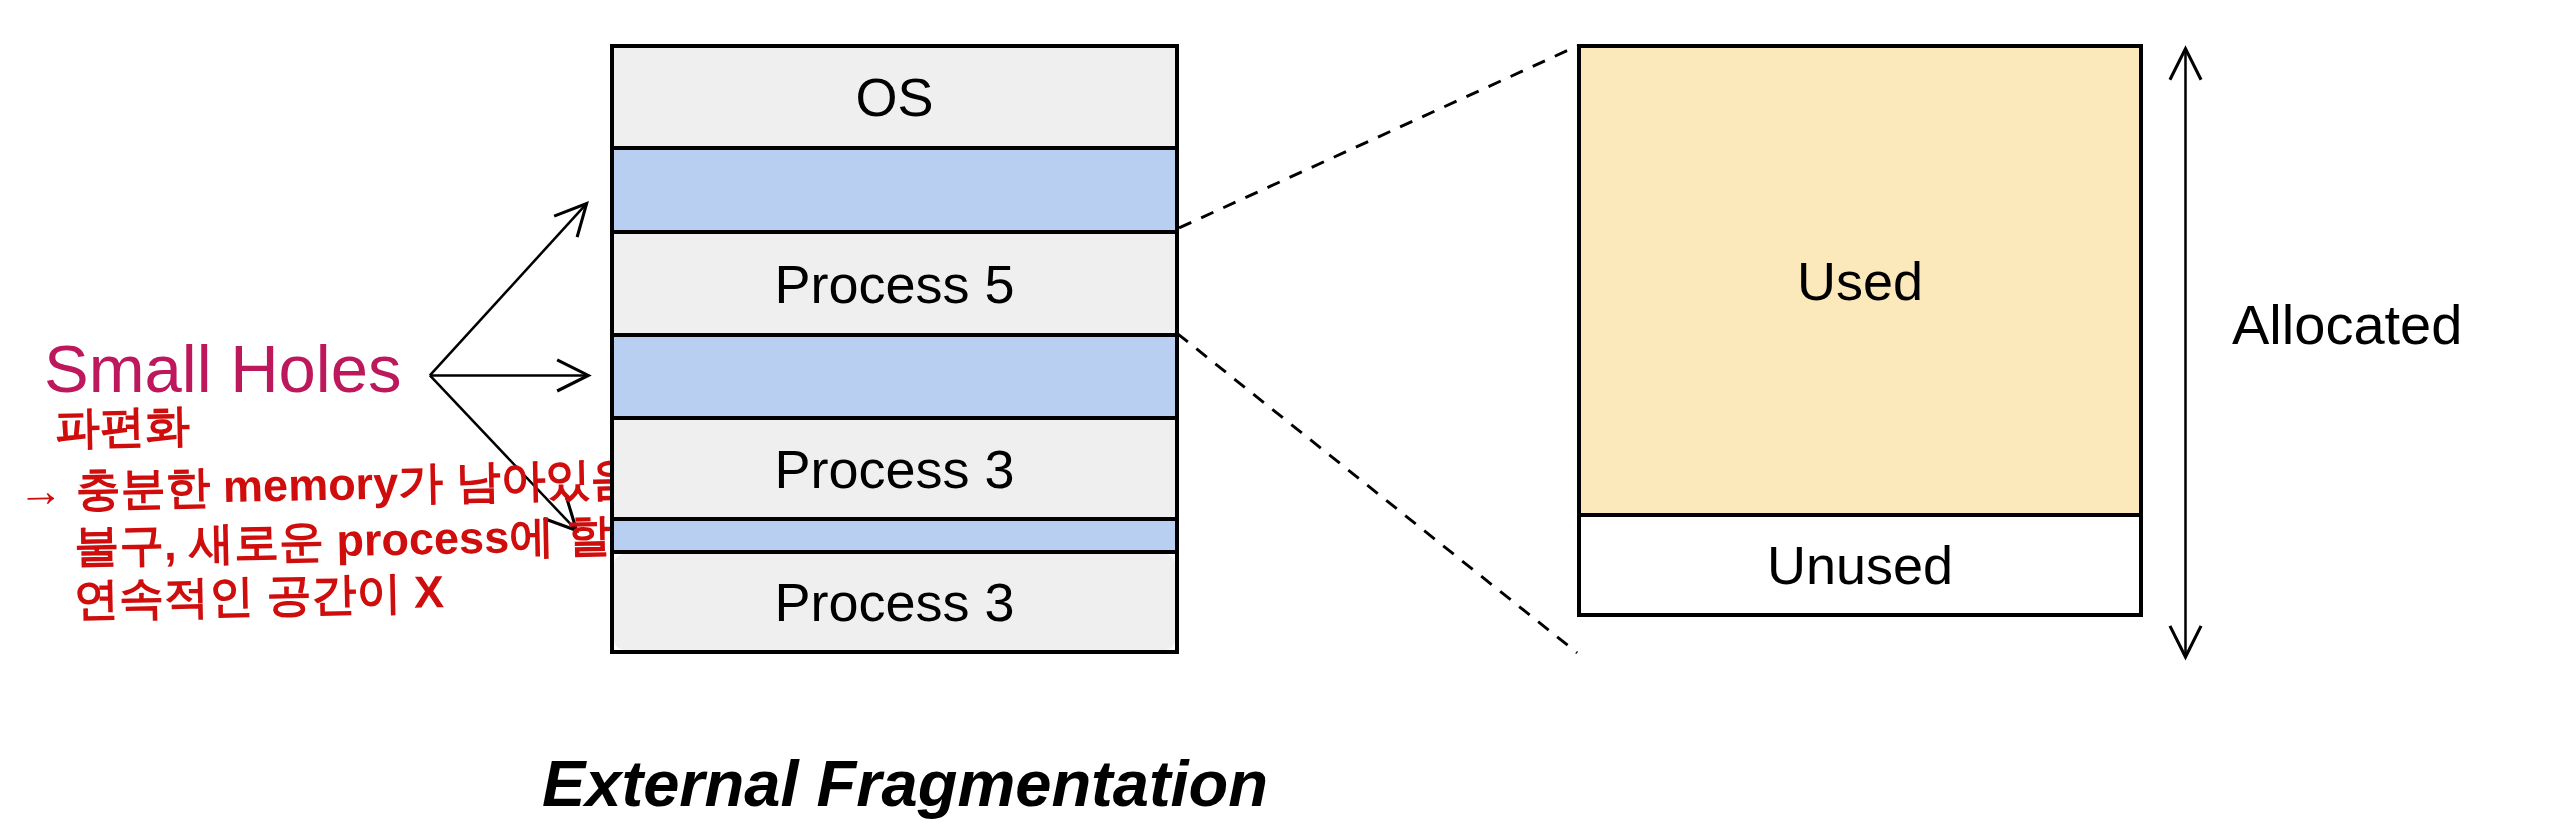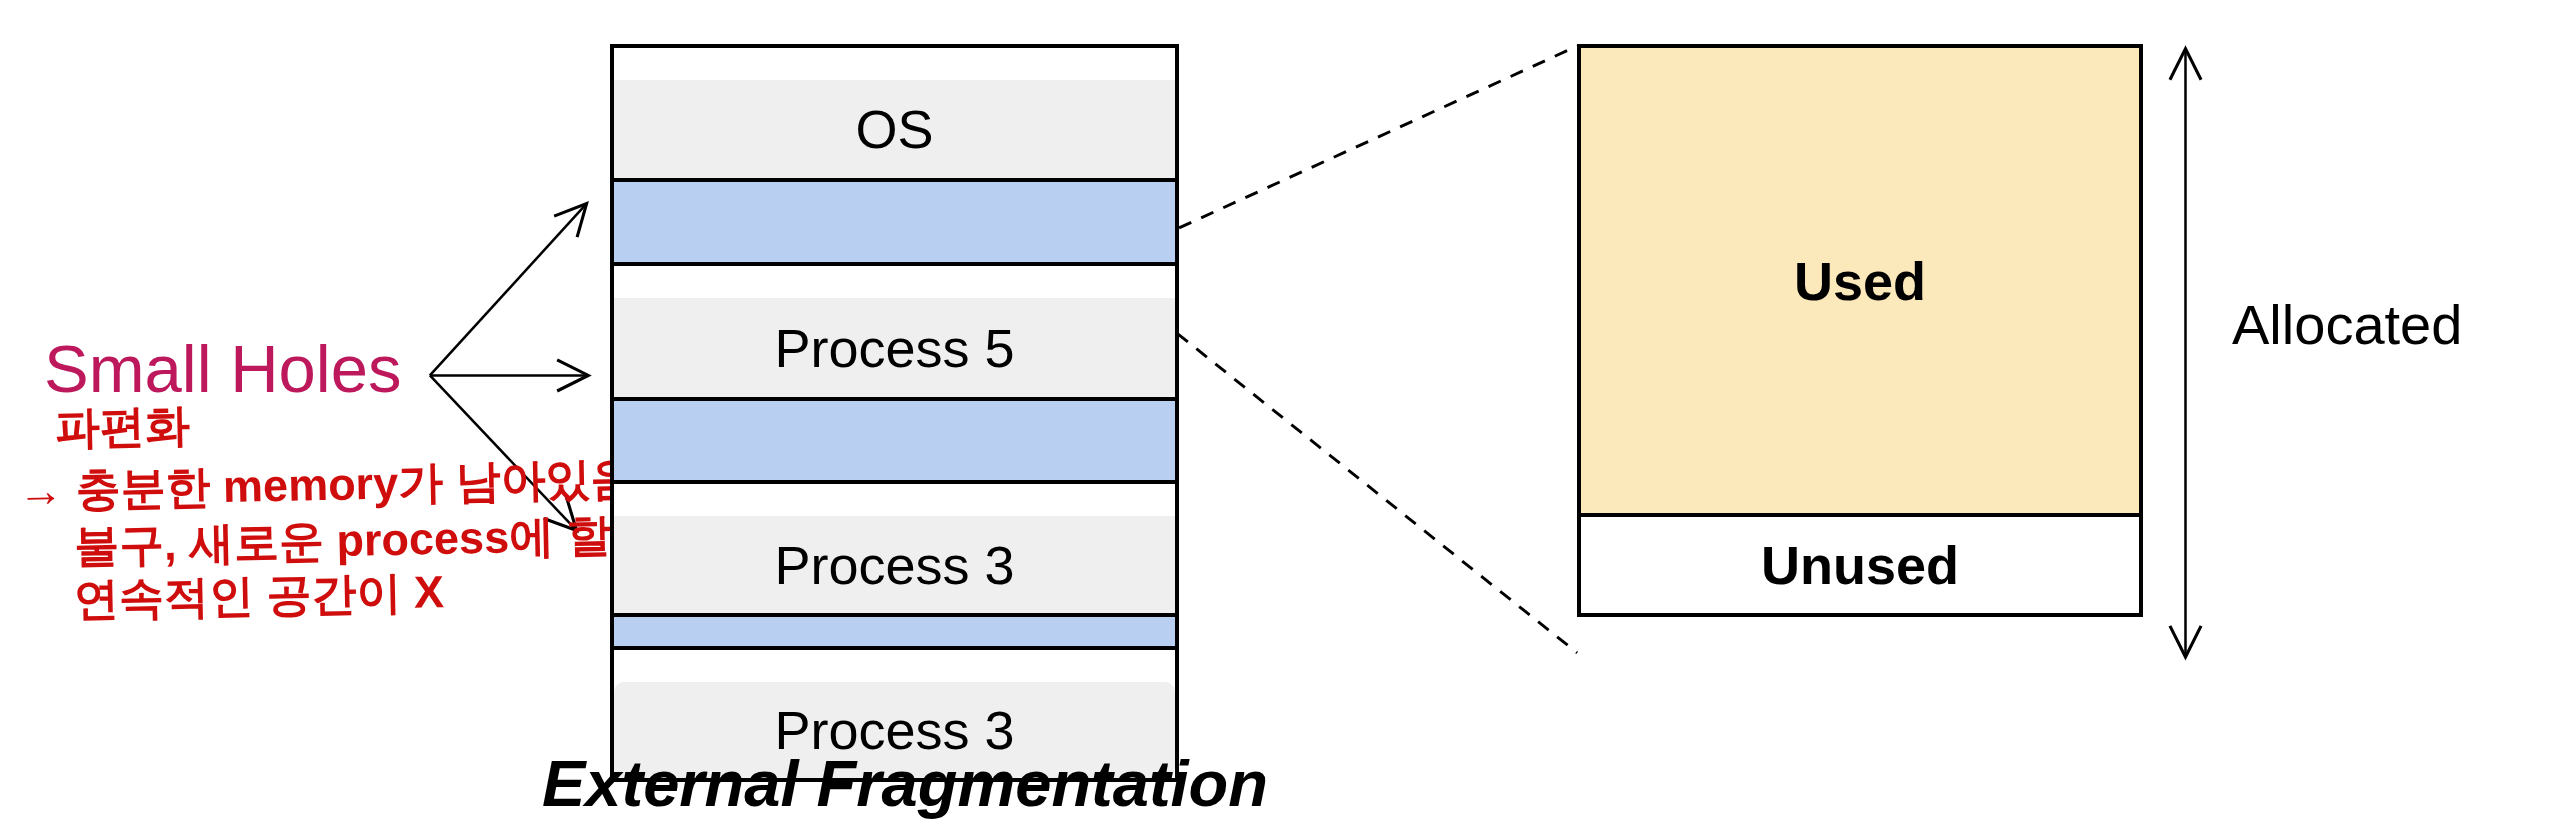--- a/index.html
+++ b/index.html
@@ -13,27 +13,27 @@
   .ann1{left:55px;top:404px;}
   .ann2{left:18.4px;top:461px;}
   .ann3{left:74px;top:517px;}
   .ann4{left:74px;top:573px;}
 
   
   .stack{position:absolute;left:610px;top:44px;width:561px;border:4.2px solid #000;background:#fff;}
   .seg{display:flex;align-items:center;justify-content:center;border-bottom:4.2px solid #000;}
   .seg:last-child{border-bottom:none;border-radius:10px;}
   .seg span{font-size:54px;}
-  .block{background:#efefef;margin-top:32px;}
+  .block{background:#efefef;}
   .hole{background:#b9cff2;}
   .h117{height:98px}.h95{height:80px}.h118{height:99px}.h94{height:79px}
   .h116{height:97px}.h35{height:29px}.h114{height:96px}
 
   
-  .allocbox{position:absolute;left:1577px;top:44px;width:558px;border:4.2px solid #000;background:#fff;font-weight:bold;}
+  .allocbox{position:absolute;left:1577px;top:44px;width:558px;border:4.2px solid #000;background:#fff;}
   .used{height:465px;background:#fbe8bb;border-bottom:4.2px solid #000;display:flex;align-items:center;justify-content:center;}
   .unused{height:96px;background:#ffffff;display:flex;align-items:center;justify-content:center;}
   .used span,.unused span{font-size:54px;}
   .alloc-label{position:absolute;left:2232px;top:292px;font-size:56px;white-space:nowrap;}
 
   
   .caption{position:absolute;top:746px;font-size:65px;font-style:italic;white-space:nowrap;transform:translateX(-50%);font-weight:bold;}
   .cap-external{left:905px;}
   .cap-internal{left:1869px;}
 </style>

